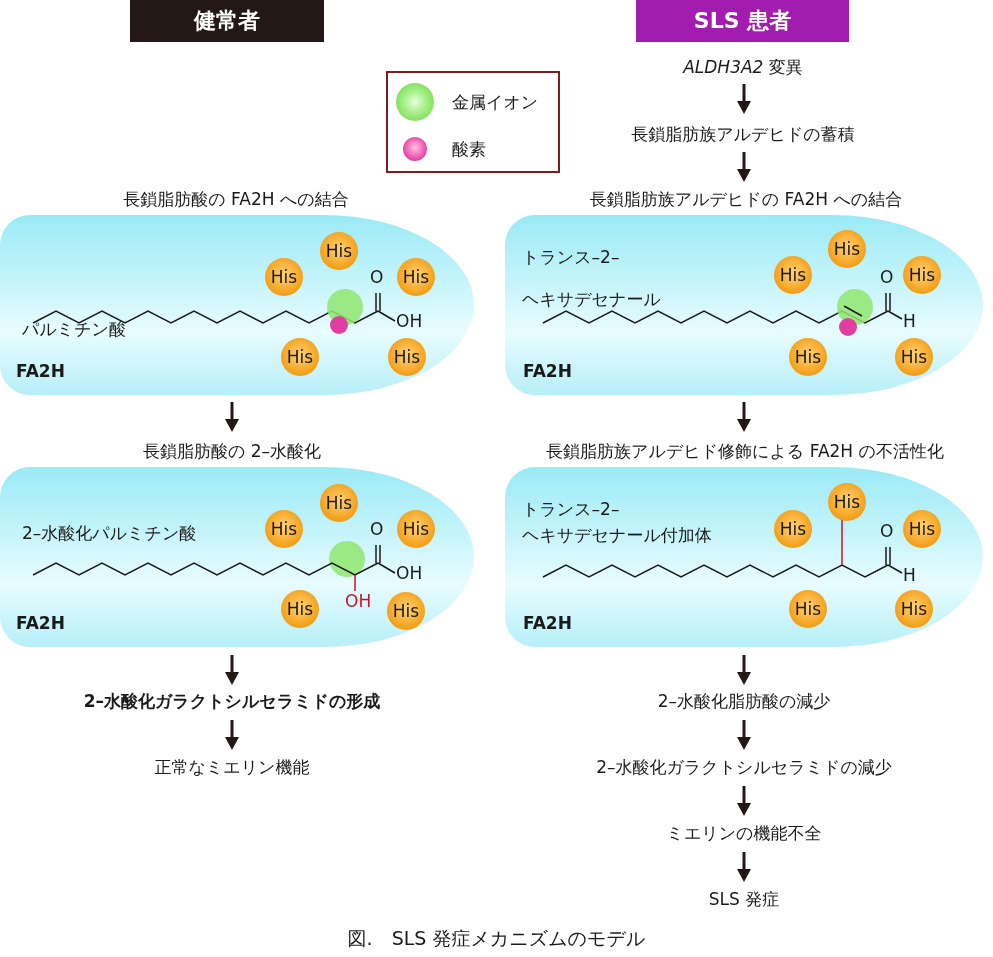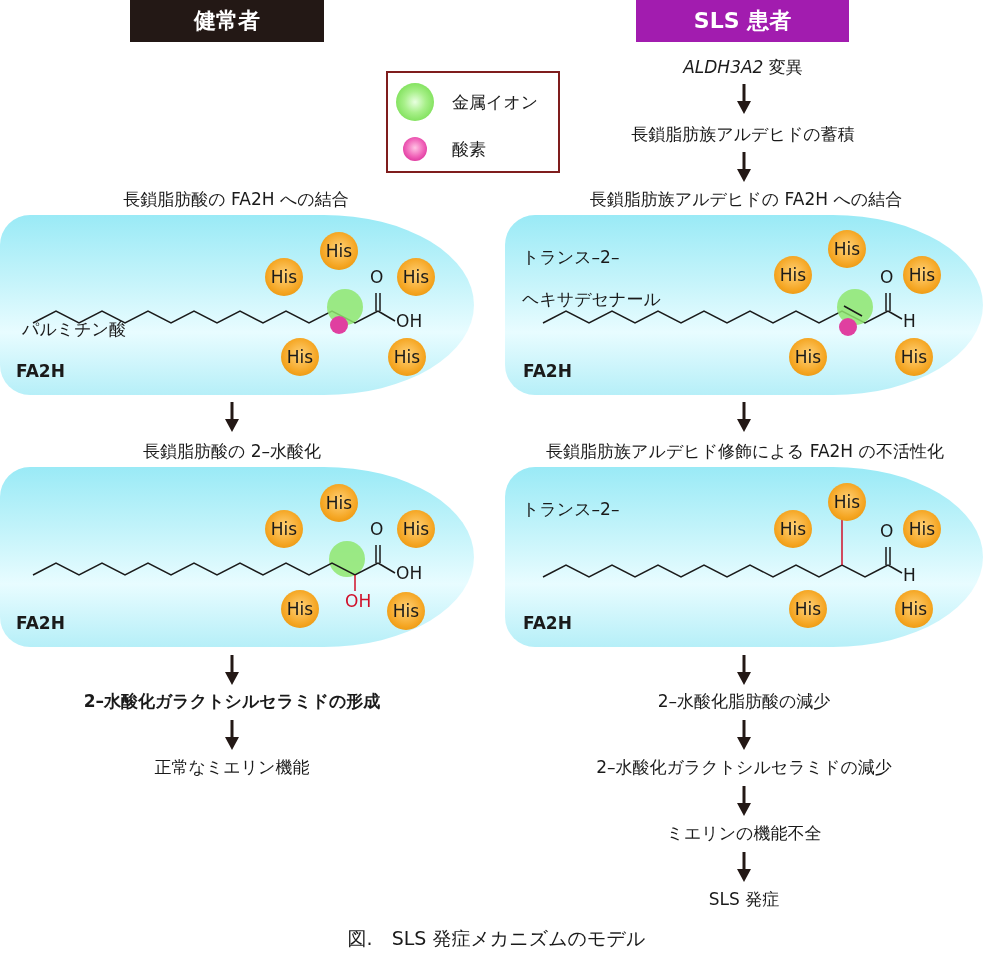--- a/index.html
+++ b/index.html
@@ -69,20 +69,21 @@
   <div class="fa2h">FA2H</div>
 </div>
 
 <svg class="arrow" style="left:232px; top:402px;" viewBox="0 0 14 30">
     <line x1="7" y1="0" x2="7" y2="20" stroke="#231815" stroke-width="3"></line>
     <polygon points="0,17 14,17 7,30" fill="#231815"></polygon>
   </svg>
 <div class="label" style="left:232px; top:440px;">長鎖脂肪酸の 2–水酸化</div>
 
 <div class="panel" style="left:0; top:467px; width:474px;">
+  <div class="mol-name" style="top:54px;">2–水酸化パルミチン酸</div>
   <svg width="474" height="180">
     <circle cx="347" cy="92" r="18" fill="#8fe66e" opacity="0.85"></circle>
     <polyline points="33,108 56,96 79,108 102,96 125,108 148,96 171,108 194,96 217,108 240,96 263,108 286,96 309,108 332,96 355,108 378,96" fill="none" stroke="#1a1a1a" stroke-width="1.5"></polyline>
     <line x1="355" y1="108" x2="355" y2="124" stroke="#d0102a" stroke-width="1.5"></line>
     <line x1="376" y1="96" x2="376" y2="78" stroke="#1a1a1a" stroke-width="1.5"></line>
     <line x1="380" y1="96" x2="380" y2="78" stroke="#1a1a1a" stroke-width="1.5"></line>
     <line x1="378" y1="96" x2="395" y2="106" stroke="#1a1a1a" stroke-width="1.5"></line>
   </svg>
   <div class="abs" style="left:370px; top:52px; font-size:17px;">O</div>
   <div class="abs" style="left:396px; top:96px; font-size:17px;">OH</div>
@@ -143,20 +144,21 @@
 </div>
 
 <svg class="arrow" style="left:744px; top:402px;" viewBox="0 0 14 30">
     <line x1="7" y1="0" x2="7" y2="20" stroke="#231815" stroke-width="3"></line>
     <polygon points="0,17 14,17 7,30" fill="#231815"></polygon>
   </svg>
 <div class="label" style="left:745px; top:440px;">長鎖脂肪族アルデヒド修飾による FA2H の不活性化</div>
 
 <div class="panel" style="left:505px; top:467px; width:478px;">
   <div class="mol-name" style="top:30px; left:17px;">トランス–2–</div>
+  <div class="mol-name" style="top:56px; left:17px;">ヘキサデセナール付加体</div>
   <svg width="478" height="180">
     <polyline points="38,110 61,98 84,110 107,98 130,110 153,98 176,110 199,98 222,110 245,98 268,110 291,98 314,110 337,98 360,110 383,98" fill="none" stroke="#1a1a1a" stroke-width="1.5"></polyline>
     <line x1="337" y1="98" x2="337" y2="52" stroke="#d0102a" stroke-width="1.5"></line>
     <line x1="381" y1="98" x2="381" y2="80" stroke="#1a1a1a" stroke-width="1.5"></line>
     <line x1="385" y1="98" x2="385" y2="80" stroke="#1a1a1a" stroke-width="1.5"></line>
     <line x1="383" y1="98" x2="397" y2="106" stroke="#1a1a1a" stroke-width="1.5"></line>
   </svg>
   <div class="abs" style="left:375px; top:54px; font-size:17px;">O</div>
   <div class="abs" style="left:398px; top:98px; font-size:17px;">H</div>
   <div class="his" style="left:323px; top:16px;">His</div>

